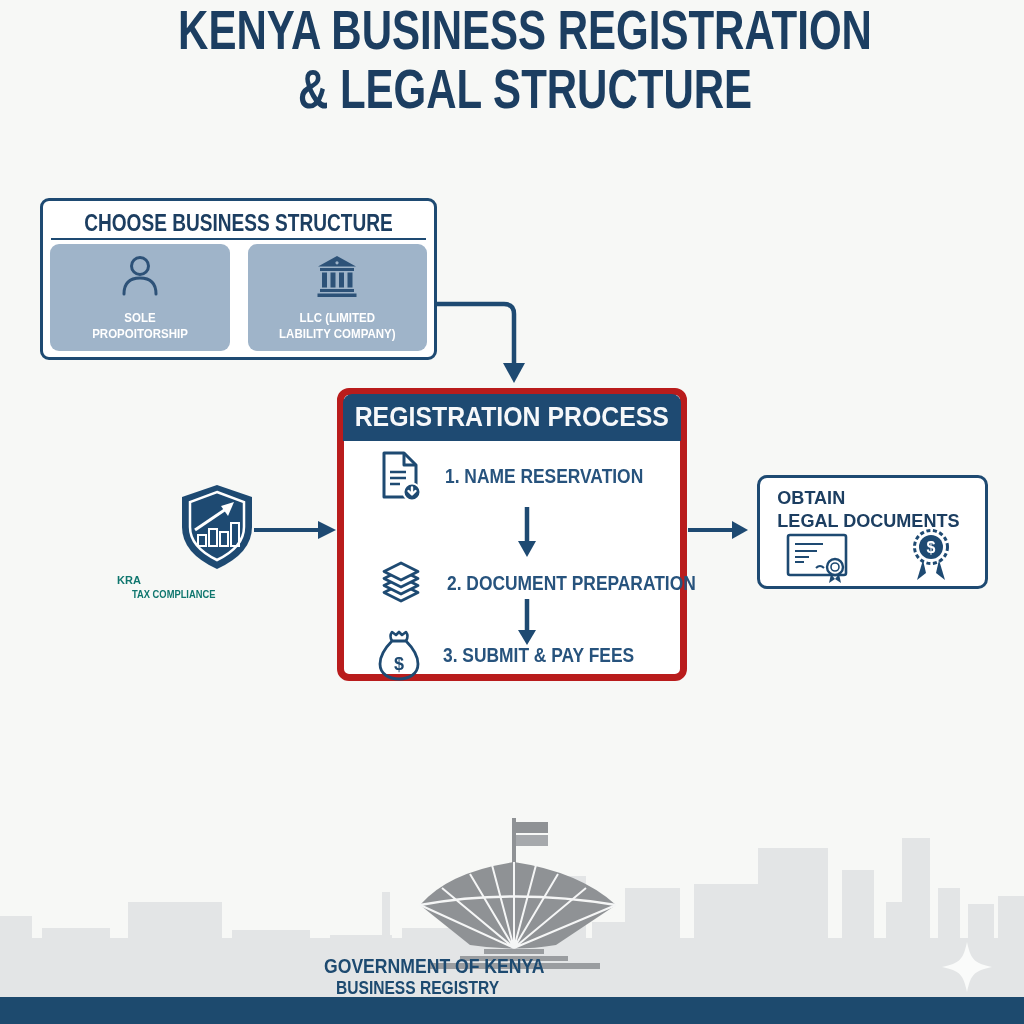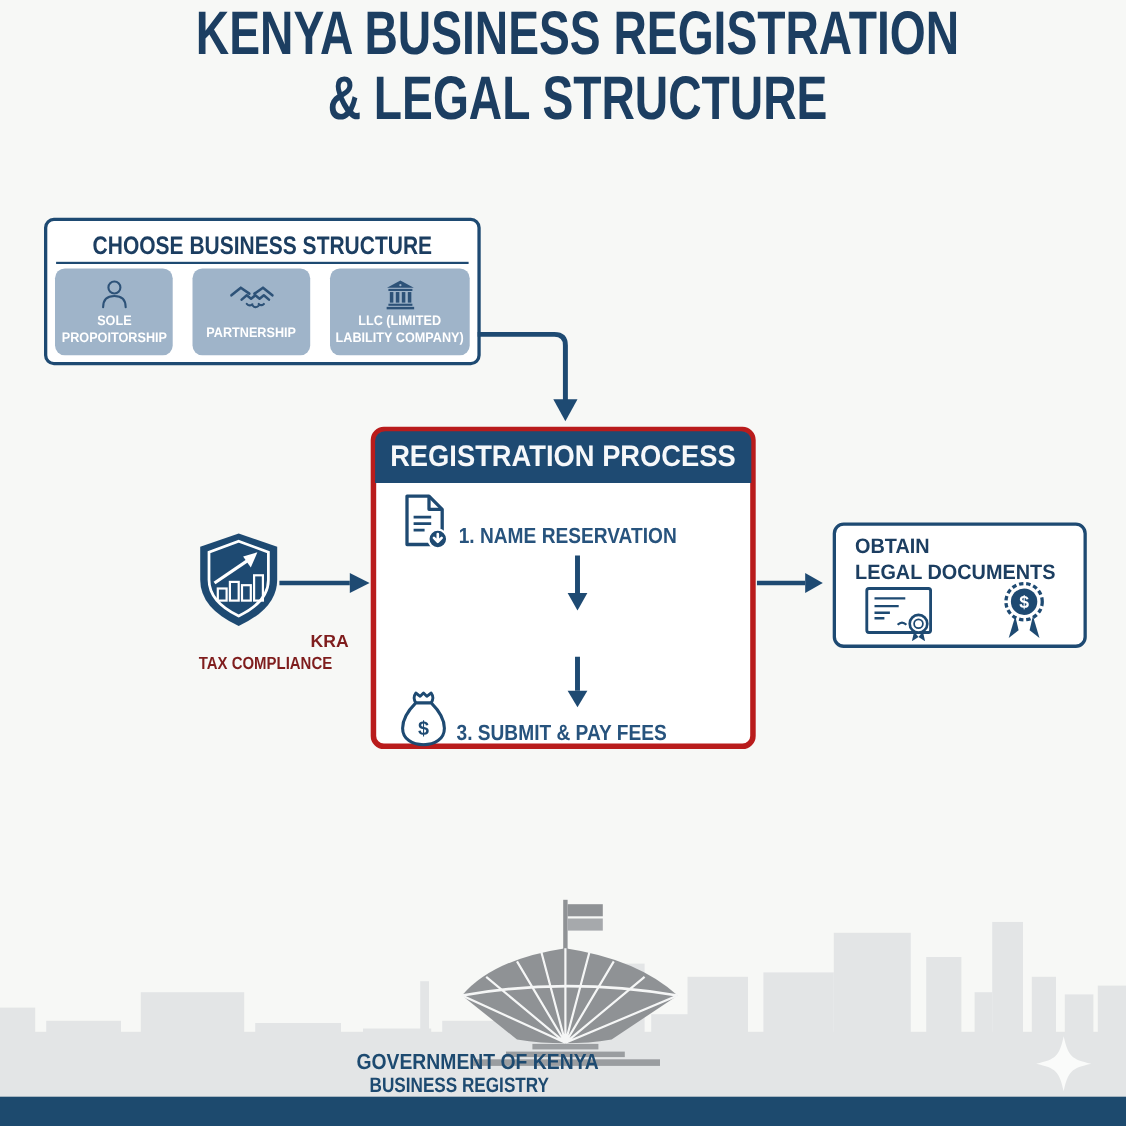--- a/index.html
+++ b/index.html
@@ -18,21 +18,21 @@
   .title {
     left:0; top:30; width:1024px;
     text-align:center;
     font-weight:bold; font-size:56px; line-height:1.06;
     color:#1c3e61; letter-spacing:0;padding-left:26px;
   }
   .title .t-line { transform:scaleX(0.75); transform-origin:center; white-space:nowrap; }
 
   
   .choose-box {
-    left:40px; top:198px; width:397px; height:134px;
+    left:40px; top:198px; width:397px; height:162px;
     background:#ffffff; border:3px solid #1e4a72; border-radius:9px;
   }
   .choose-header {
     margin-top:9px; text-align:center;
     font-weight:bold; font-size:23px; color:#1c3e61;
     transform:scaleX(0.83); transform-origin:center; white-space:nowrap;
   }
   .choose-rule {
     position:absolute; left:8px; right:8px; top:37px;
     border-top:2px solid #1e4a72;
@@ -50,42 +50,42 @@
     margin-top:auto; margin-bottom:8px; height:34px;
     display:flex; flex-direction:column; justify-content:center;
     text-align:center; color:#ffffff; font-weight:bold; font-size:12.5px;
     line-height:1.3; transform:scaleX(0.92); transform-origin:center;
     white-space:nowrap;
   }
 
   
   .reg-box {
     left:337px; top:388px; width:350px; height:293px;
-    background:#ffffff; border:5px solid #b91c1c; border-radius:12px;
+    background:#ffffff; border:7px solid #b91c1c; border-radius:12px;
   }
   .reg-header {
     height:47px; margin:-1px; background:#1e4a72;
     border-radius:9px 9px 0 0;
     display:flex; align-items:center; justify-content:center;
     color:#f6f8fa; font-weight:bold; font-size:27px;
   }
   .reg-header .hdr-inner { transform:scaleX(0.92); white-space:nowrap; }
   .step-row {
-    position:absolute; left:20px;
-    display:flex; align-items:flex-end; gap:7px;
+    position:absolute; left:32px;
+    display:flex; align-items:center; gap:21px;
   }
   .step-label {
     font-weight:bold; font-size:20px; color:#27537d;
     transform:scaleX(0.87); transform-origin:left center; white-space:nowrap;
   }
 
   
   .kra-labels {
-    left:117px; top:574px; width:200px; text-align:right;
-    font-weight:bold; font-size:16px; color:#7f1d1d; line-height:1.25;
+    left:117px; top:574px; width:200px; text-align:left;
+    font-weight:bold; font-size:11px; color:#0f766e; line-height:1.25;
   }
   .kra-labels .cond { transform:scaleX(0.85); transform-origin:center; white-space:nowrap; }
 
   
   .obtain-box {
     left:757px; top:475px; width:231px; height:114px;
     background:#ffffff; border:3px solid #1e4a72; border-radius:10px;
   }
   .obtain-title {
     margin-top:9px; padding-left:12px; 
@@ -123,32 +123,20 @@
       <svg width="46" height="46" viewBox="0 0 46 46">
         <circle cx="23" cy="13" r="8.5" fill="none" stroke="#2d5278" stroke-width="3"></circle>
         <path d="M7,41 Q7,25 23,25 Q39,25 39,41" fill="none" stroke="#2d5278" stroke-width="3" stroke-linecap="round"></path>
       </svg>
       <div class="tile-label">
         <div>SOLE</div>
         <div>PROPOITORSHIP</div>
       </div>
     </div>
 
-    <div class="tile">
-      <svg width="54" height="46" viewBox="0 0 54 46">
-        <path d="M3,20 L14,11 L24,18" fill="none" stroke="#2d5278" stroke-width="3" stroke-linecap="round" stroke-linejoin="round"></path>
-        <path d="M51,20 L40,11 L30,18" fill="none" stroke="#2d5278" stroke-width="3" stroke-linecap="round" stroke-linejoin="round"></path>
-        <path d="M15,25 l6,-5 l5,4 l5,-4 l5,4 l5,-4 l6,5" fill="none" stroke="#2d5278" stroke-width="3" stroke-linecap="round" stroke-linejoin="round"></path>
-        <path d="M21,30 q3,3.5 6.5,0.5 M28,32 q3,3.5 6.5,0.5 M35,30 q3,3 6,0" fill="none" stroke="#2d5278" stroke-width="2.5" stroke-linecap="round"></path>
-      </svg>
-      <div class="tile-label">
-        <div>PARTNERSHIP</div>
-        <div></div>
-      </div>
-    </div>
 
     <div class="tile">
       <svg width="46" height="46" viewBox="0 0 46 46">
         <path d="M23,3 L42,13.5 L4,13.5 Z" fill="#2d5278"></path>
         <circle cx="23" cy="9.8" r="1.6" fill="#9fb4c9"></circle>
         <rect x="6" y="15" width="34" height="3" fill="#2d5278"></rect>
         <rect x="8" y="19.5" width="5" height="15" fill="#2d5278"></rect>
         <rect x="16.5" y="19.5" width="5" height="15" fill="#2d5278"></rect>
         <rect x="25" y="19.5" width="5" height="15" fill="#2d5278"></rect>
         <rect x="33.5" y="19.5" width="5" height="15" fill="#2d5278"></rect>
@@ -203,20 +191,29 @@
       <path d="M36,37.5 v6.5 M32.5,41 l3.5,3.5 l3.5,-3.5" fill="none" stroke="#ffffff" stroke-width="2.4" stroke-linecap="round" stroke-linejoin="round"></path>
     </svg>
     <span class="step-label">1. NAME RESERVATION</span>
   </div>
 
   <svg class="abs" style="left:170px; top:110px;" width="26" height="54" viewBox="0 0 26 54">
     <line x1="13" y1="2" x2="13" y2="36" stroke="#1e4a72" stroke-width="4.5"></line>
     <polygon points="4,36 22,36 13,52" fill="#1e4a72"></polygon>
   </svg>
 
+  <div class="step-row" style="top:165px;">
+    <svg width="50" height="47" viewBox="0 0 50 47">
+      <path d="M25,24 L42,32.5 L25,41 L8,32.5 Z" fill="#ffffff" stroke="#1e4a72" stroke-width="2.8" stroke-linejoin="round"></path>
+      <path d="M25,17 L42,25.5 L25,34 L8,25.5 Z" fill="#ffffff" stroke="#1e4a72" stroke-width="2.8" stroke-linejoin="round"></path>
+      <path d="M25,10 L42,18.5 L25,27 L8,18.5 Z" fill="#ffffff" stroke="#1e4a72" stroke-width="2.8" stroke-linejoin="round"></path>
+      <path d="M25,3 L42,11.5 L25,20 L8,11.5 Z" fill="#ffffff" stroke="#1e4a72" stroke-width="2.8" stroke-linejoin="round"></path>
+    </svg>
+    <span class="step-label">2. DOCUMENT PREPARATION</span>
+  </div>
 
   <svg class="abs" style="left:170px; top:202px;" width="26" height="50" viewBox="0 0 26 50">
     <line x1="13" y1="2" x2="13" y2="33" stroke="#1e4a72" stroke-width="4.5"></line>
     <polygon points="4,33 22,33 13,48" fill="#1e4a72"></polygon>
   </svg>
 
   <div class="step-row" style="top:234px;">
     <svg width="46" height="52" viewBox="0 0 46 52">
       <path d="M16,12 Q13,7 16,3 L20,6 L23,3 L26,6 L30,3 Q33,7 30,12" fill="none" stroke="#1e4a72" stroke-width="2.6" stroke-linejoin="round"></path>
       <path d="M16,12 h14 C38,20 42,28 42,35 C42,45 33,50 23,50 C13,50 4,45 4,35 C4,28 8,20 16,12 Z" fill="none" stroke="#1e4a72" stroke-width="2.8" stroke-linejoin="round"></path>

